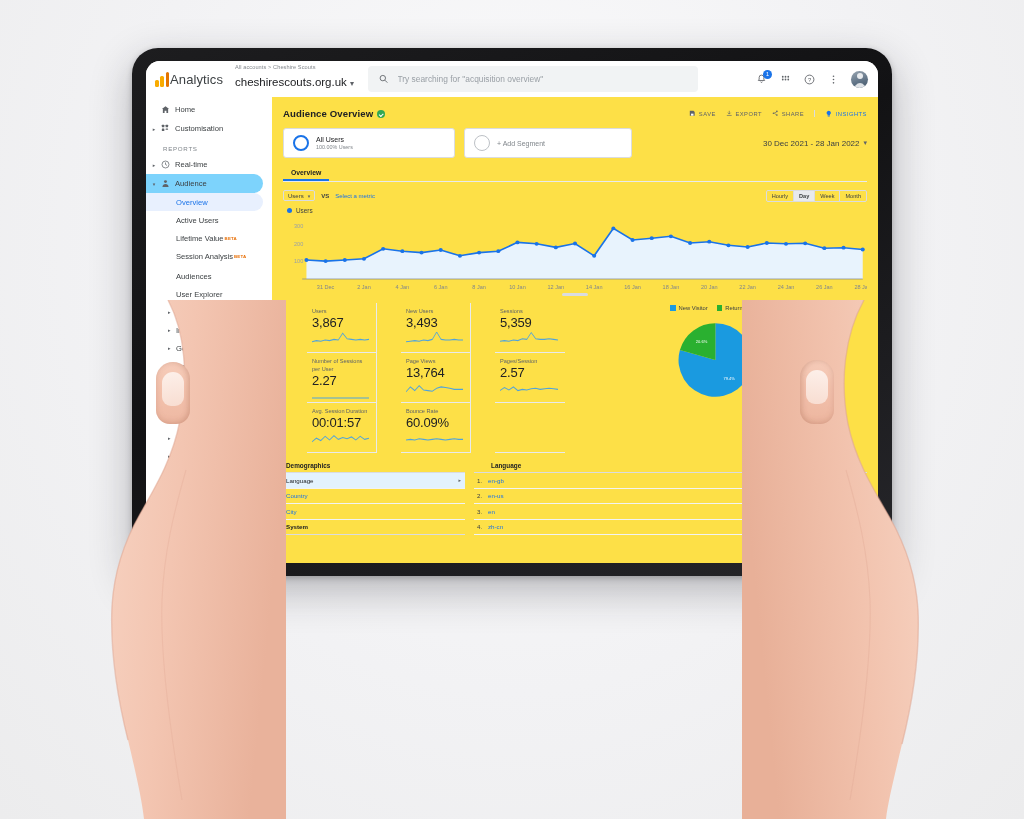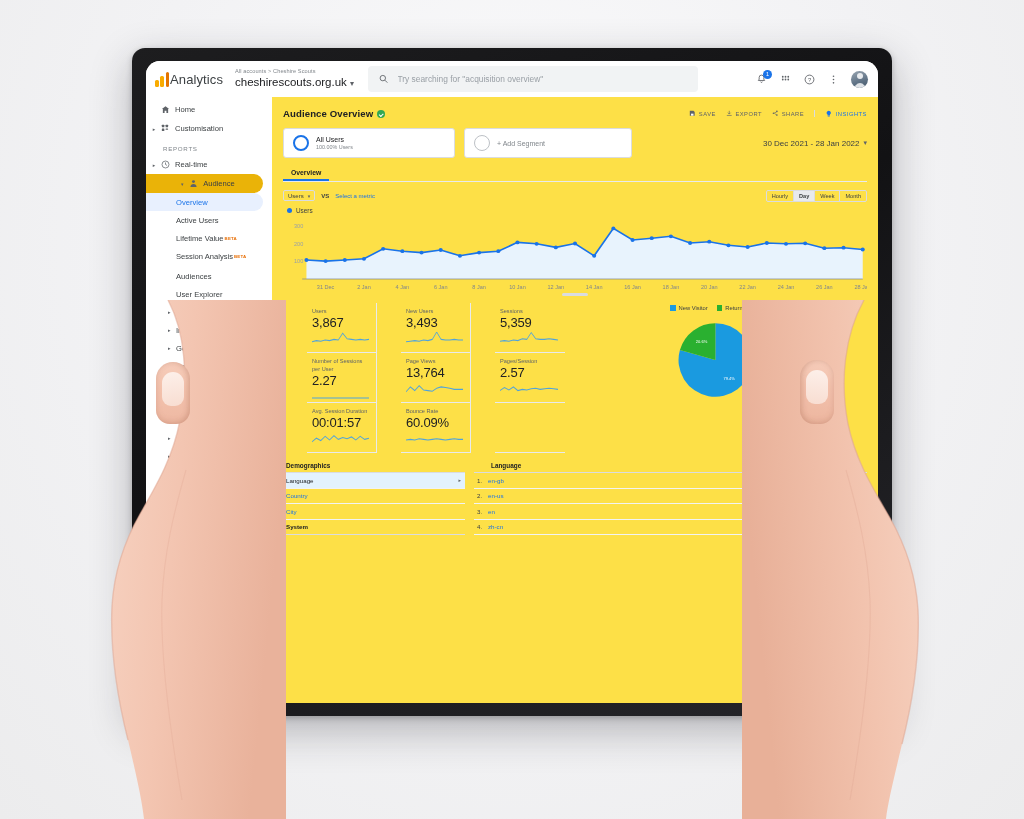--- a/index.html
+++ b/index.html
@@ -10,23 +10,23 @@
   }
   body {
     background: radial-gradient(ellipse at 50% 30%, #fbfbfc 0%, #f2f2f4 55%, #ececed 100%);
     position: relative;
   }
 
   
   #tablet-device {
     position: absolute;
     left: 132px; top: 48px;
-    width: 760px; height: 668px;
+    width: 760px; height: 528px;
     background: linear-gradient(155deg,#1d1d1f 0%, #121214 45%, #26262a 100%);
-    border-radius: 13px;
+    border-radius: 26px;
     padding: 13px 14px;
     box-shadow: 0 14px 42px rgba(30,30,40,.30), 0 2px 6px rgba(0,0,0,.22);
   }
   #tablet-screen {
     width: 100%; height: 100%;
     background: #fff;
     border-radius: 14px;
     overflow: hidden;
     position: relative;
     display: flex;
@@ -44,21 +44,21 @@
   .ga-logo-wrap { display:flex; align-items:center; gap:7px; flex:0 0 auto; width:68px;}
   .ga-logo { width: 15px; height: 15px; position: relative; }
   .ga-logo i { position:absolute; bottom:0; border-radius:1.5px; display:block; }
   .ga-logo i:nth-child(1){ left:0;  width:3.5px; height:7px;  background:#f9ab00; }
   .ga-logo i:nth-child(2){ left:5.3px;width:3.5px;height:11px; background:#f9ab00; }
   .ga-logo i:nth-child(3){ left:10.6px;width:3.5px;height:15px;background:#e37400; }
   .ga-logo-text { font-size: 13px; color: #3c4043; letter-spacing:.1px;}
 
   .acct-sel { flex: 0 0 auto; padding-left: 4px; }
   .acct-crumb { font-size: 5.6px; color: #80868b; letter-spacing:.1px; line-height:8px;}
-  .acct-name { font-size: 11.5px; color: #202124; line-height: 14px; white-space:nowrap;}
+  .acct-name { font-size: 11.5px; color: #202124; line-height: 22px; white-space:nowrap;}
   .acct-name .car { font-size: 8px; color:#5f6368; }
 
   #ga-search {
     flex: 1 1 auto; height: 26px;
     background: #f1f3f4; border-radius: 4px;
     display: flex; align-items: center; gap: 9px;
     padding: 0 11px; margin-left: 6px; max-width: 330px;
   }
   #ga-search input {
     border: 0; background: transparent; outline: none;
@@ -111,24 +111,23 @@
     width: 8px; flex: 0 0 8px; text-align:center;
     font-size: 5px; color:#5f6368;
   }
   .nav-ico { width: 15px; flex: 0 0 15px; display:flex; align-items:center; justify-content:center; color:#5f6368;}
   .nav-label { padding-left: 2px; }
   .nav-section {
     font-size: 6.2px; color: #80868b; letter-spacing: .7px;
     padding: 7px 0 3px 17px; text-transform: uppercase;
   }
   .nav-row.sel-parent {
-    background: #eab308;
+    background: #7dd3fc;
     border-radius: 0 12px 12px 0;
     margin-right: 9px;
-    justify-content: center;
   }
   .nav-sub {
     display: flex; align-items: center;
     height: 18px; padding-left: 30px;
     font-size: 7.6px; color: #3c4043;
     white-space: nowrap; position: relative;
   }
   .nav-sub.active {
     background: #e8f0fe; color: #1a73e8;
     border-radius: 0 12px 12px 0;

